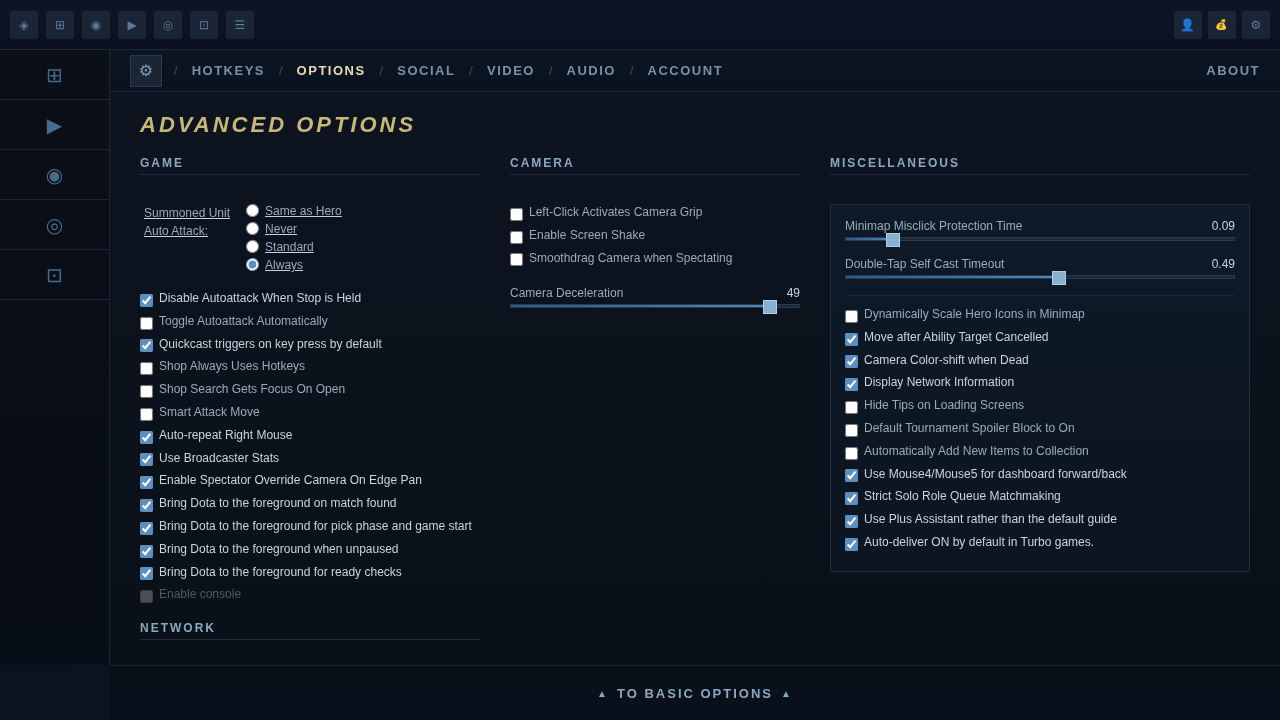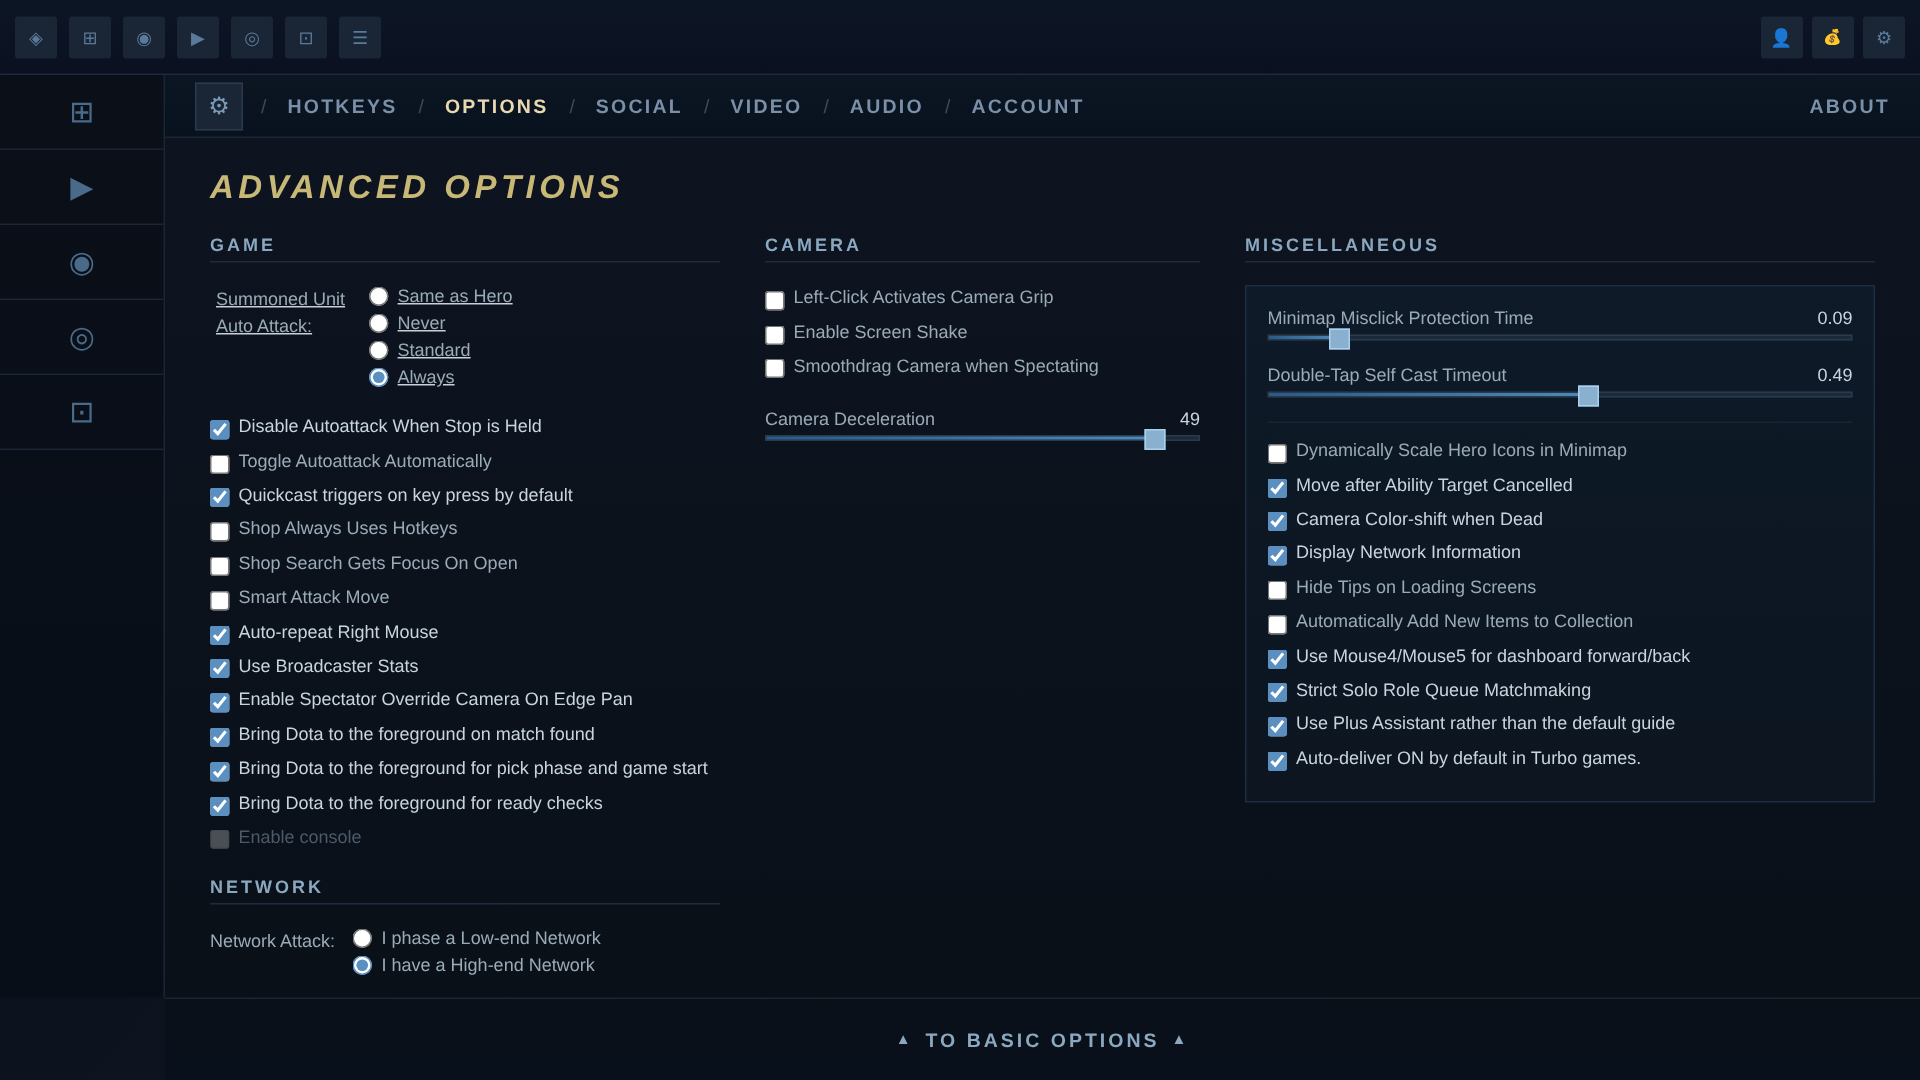--- a/index.html
+++ b/index.html
@@ -138,21 +138,21 @@
       flex: 1;
       padding-left: 30px;
     }
 
     .col-header {
       color: #8aa8c0;
       font-size: 12px;
       font-weight: bold;
       letter-spacing: 2px;
       text-transform: uppercase;
-      margin-bottom: 15px;
+      margin-bottom: 29px;
       border-bottom: 1px solid #1e2d3e;
       padding-bottom: 4px;
     }
 
     
     .checkbox-row {
       display: flex;
       align-items: flex-end;
       margin-bottom: 6px;
       gap: 6px;
@@ -178,21 +178,21 @@
     }
 
     
     .radio-group {
       margin-bottom: 14px;
       padding-left: 4px;
     }
 
     .radio-row {
       display: flex;
-      align-items: flex-end;
+      align-items: flex-start;
       gap: 6px;
       margin-bottom: 4px;
     }
 
     .radio-row input[type="radio"] {
       accent-color: #5a8fc0;
       width: 13px;
       height: 13px;
     }
 
@@ -476,20 +476,24 @@
             </div>
             <div class="checkbox-row">
               <input type="checkbox" id="gc9" checked="" style="">
               <label for="gc9" class="checked">Bring Dota to the foreground on match found</label>
             </div>
             <div class="checkbox-row">
               <input type="checkbox" id="gc10" checked="" style="">
               <label for="gc10" class="checked">Bring Dota to the foreground for pick phase and game start</label>
             </div>
             <div class="checkbox-row">
+              <input type="checkbox" id="gc11" checked="" style="">
+              <label for="gc11" class="checked">Bring Dota to the foreground when unpaused</label>
+            </div>
+            <div class="checkbox-row">
               <input type="checkbox" id="gc12" checked="" style="">
               <label for="gc12" class="checked">Bring Dota to the foreground for ready checks</label>
             </div>
             <div class="checkbox-row disabled-option">
               <input type="checkbox" disabled="" id="gc13" style="">
               <label for="gc13" class="">Enable console</label>
             </div>
           </div>
 
         <div class="network-section">
@@ -584,20 +588,24 @@
               </div>
               <div class="checkbox-row">
                 <input type="checkbox" id="mc3" checked="" style="">
                 <label for="mc3" class="checked">Display Network Information</label>
               </div>
               <div class="checkbox-row">
                 <input type="checkbox" id="mc4" style="">
                 <label for="mc4" class="">Hide Tips on Loading Screens</label>
               </div>
               <div class="checkbox-row">
+                <input type="checkbox" id="mc5" style="">
+                <label for="mc5" class="">Default Tournament Spoiler Block to On</label>
+              </div>
+              <div class="checkbox-row">
                 <input type="checkbox" id="mc6" style="">
                 <label for="mc6" class="">Automatically Add New Items to Collection</label>
               </div>
               <div class="checkbox-row">
                 <input type="checkbox" id="mc7" checked="" style="">
                 <label for="mc7" class="checked">Use Mouse4/Mouse5 for dashboard forward/back</label>
               </div>
               <div class="checkbox-row">
                 <input type="checkbox" id="mc8" checked="" style="">
                 <label for="mc8" class="checked">Strict Solo Role Queue Matchmaking</label>

